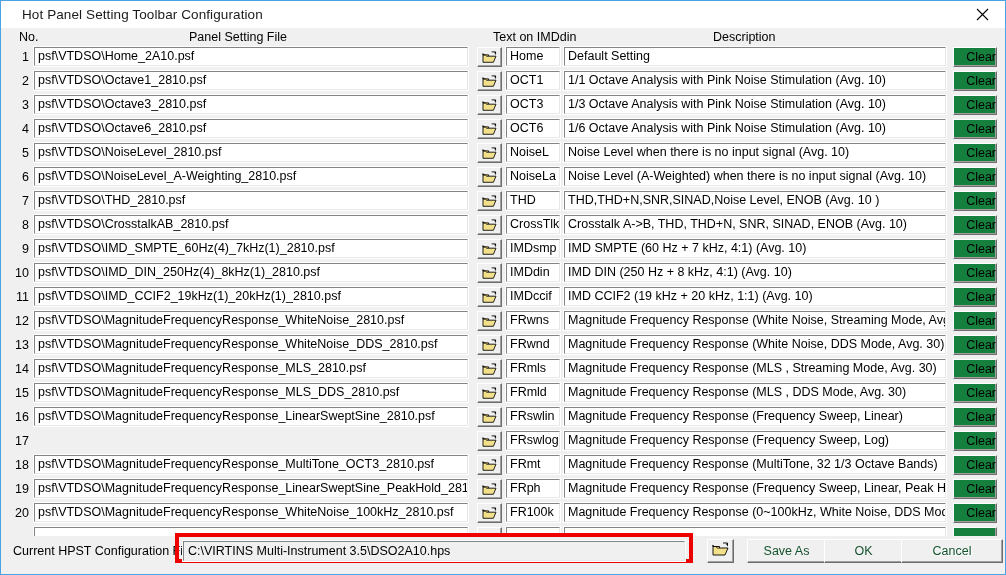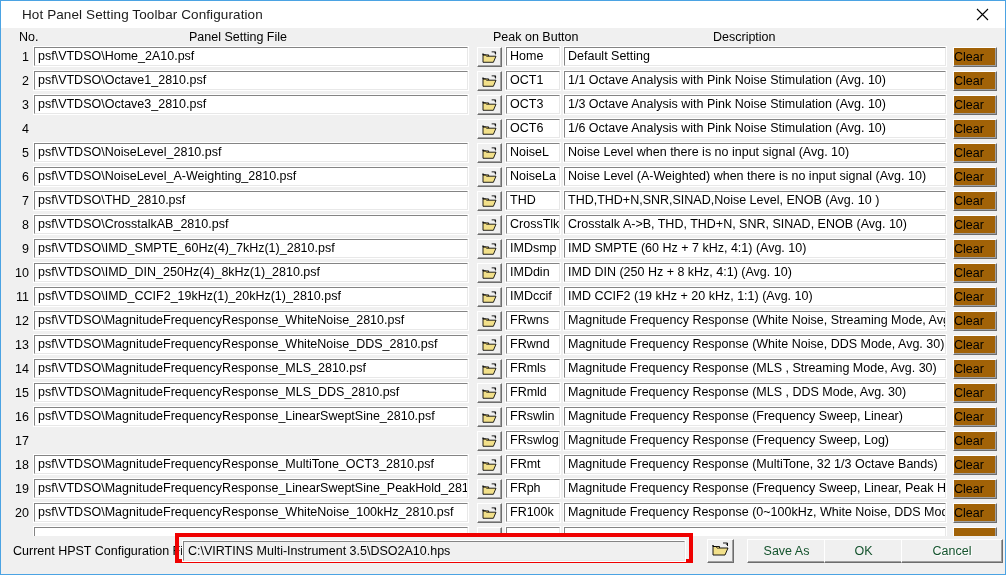--- a/index.html
+++ b/index.html
@@ -153,29 +153,29 @@
   .folder-btn svg { display: block; }
 
   
   .clear-btn {
     position: absolute;
     left: 952px;
     top: 1px;
     width: 44px;
     height: 20px;
     box-sizing: border-box;
-    background: #a16207;
+    background: #15803d;
     border-top: 1px solid #ffffff;
     border-left: 1px solid #ffffff;
     border-right: 1px solid #6d6d6d;
     border-bottom: 1px solid #6d6d6d;
     box-shadow: inset -1px -1px 0 #a0a0a0;
     font-size: 12.5px;
     line-height: 18px;
-    text-align: left;
+    text-align: right;
     cursor: pointer;
     color: #000;
   }
 
   
   .row-stub {
     position: relative;
     height: 10px;
     overflow: hidden;
   }
@@ -279,21 +279,21 @@
         </svg>
       </span>
     </div>
   </div>
 
   <div class="client">
 
     <div class="col-headers">
       <div class="col-h col-h-no">No.</div>
       <div class="col-h col-h-psf">Panel Setting File</div>
-      <div class="col-h col-h-btn">Peak on Button</div>
+      <div class="col-h col-h-btn">Text on IMDdin</div>
       <div class="col-h col-h-desc">Description</div>
     </div>
 
     <div class="rows" id="rows-container">
         <div class="row">
           <div class="rownum">1</div>
           <div class="edit edit-psf">psf\VTDSO\Home_2A10.psf</div>
           <div class="folder-btn">
             <span>
               <svg width="15" height="13" viewBox="0 0 17 15">
@@ -337,20 +337,21 @@
                 <path d="M13.6 2.2 L15.5 1 L15.5 3" fill="#000"></path>
               </svg>
             </span>
           </div>
           <div class="edit edit-btn">OCT3</div>
           <div class="edit edit-desc">1/3 Octave Analysis with Pink Noise Stimulation (Avg. 10)</div>
           <div class="clear-btn">Clear</div>
         </div>
         <div class="row">
           <div class="rownum">4</div>
+          <div class="edit edit-psf">psf\VTDSO\Octave6_2810.psf</div>
           <div class="folder-btn">
             <span>
               <svg width="15" height="13" viewBox="0 0 17 15">
                 <path d="M1 3 L1 13 L13 13 L16 6 L5 6 L4 4.5 L1 4.5 Z" fill="#f2e08a" stroke="#000" stroke-width="1" stroke-linejoin="round"></path>
                 <path d="M1 4.5 L7.5 4.5 L7.5 6" fill="#cdb14a" stroke="#000" stroke-width="1"></path>
                 <path d="M11 1 L15.5 1 L15.5 4" stroke="#000" stroke-width="1" fill="none"></path>
                 <path d="M13.6 2.2 L15.5 1 L15.5 3" fill="#000"></path>
               </svg>
             </span>
           </div>

